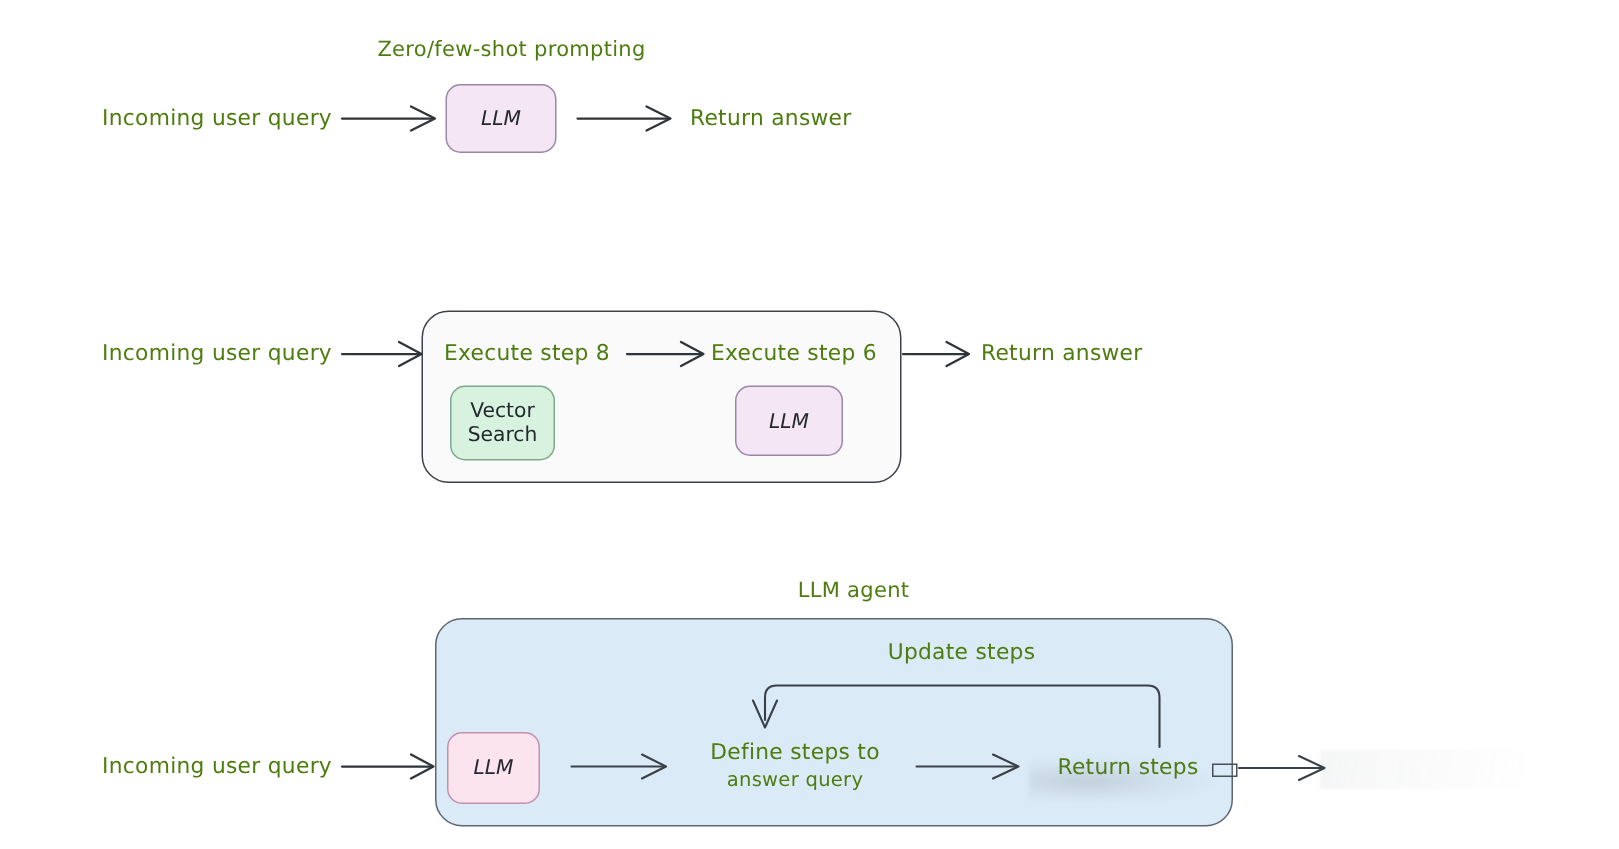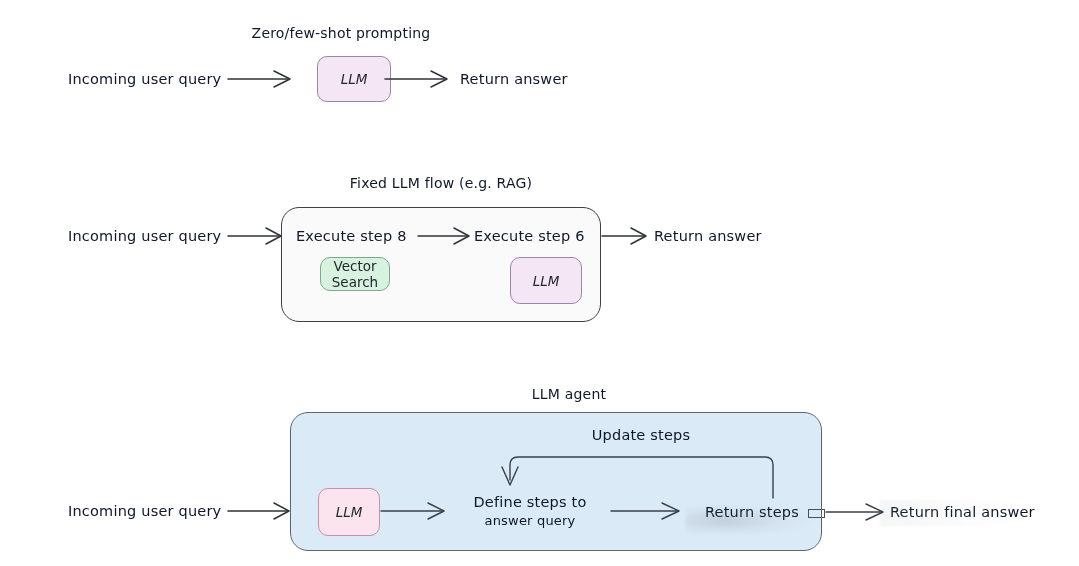--- a/index.html
+++ b/index.html
@@ -18,41 +18,40 @@
   .canvas {
     position: absolute;
     left: 0; top: 0;
     width: 1079px;
     height: 566px;
   }
   .lbl {
     position: absolute;
     white-space: nowrap;
     font-family: "DejaVu Sans", sans-serif;
-    color: #0f172a;
+    color: #4d7c0f;
     letter-spacing: 0.2px;
     line-height: 1.22;
   }
   .lbl-plain   { font-size: 14.5px; }
   .lbl-title   { font-size: 14px; }
   .lbl-step    { font-size: 14.5px; }
   .lbl-inner   { font-size: 13.5px; text-align: center; }
   .lbl-llm     { font-size: 13.5px; font-style: italic; }
   .ctr { transform: translateX(-50%); text-align: center; }
 
   
   .box {
     position: absolute;
     box-sizing: border-box;
     display: flex;
     align-items: center;
     justify-content: center;
     border-radius: 10px;
     border: 1.3px solid #8c7f96;
-    margin-left: 20px;
   }
   .box-llm {
     background: #f4e6f4;
     border-color: #9b86a8;
   }
   .box-llm-pink {
     background: #fbe4ee;
     border-color: #c490ab;
   }
   .box-vector {
@@ -127,29 +126,28 @@
   <div class="lbl lbl-title ctr" style="left:341px; top:25px;">Zero/few-shot prompting</div>
 
   <div class="lbl lbl-plain" style="left:68px; top:71px;">Incoming user query</div>
 
   <div class="box box-llm" style="left:297px; top:56px; width:74px; height:46px;">
     <span class="lbl-llm" style="position:static;">LLM</span>
   </div>
 
   <div class="lbl lbl-plain" style="left:460px; top:71px;">Return answer</div>
 
-  <div class="lbl lbl-title ctr" style="left:441px; top:175px;">Fixed LLM flow (e.g. RAG)</div>
 
   <div class="lbl lbl-plain" style="left:68px; top:228px;">Incoming user query</div>
 
   <div class="frame frame-flow" style="left:281px; top:207px; width:320px; height:115px;"></div>
 
   <div class="lbl lbl-step" style="left:296px; top:228px;">Execute step 8</div>
 
-  <div class="box box-vector" style="left:300px; top:257px; width:70px; height:34px; flex-direction:column;">
+  <div class="box box-vector" style="left:300px; top:257px; width:70px; height:50px; flex-direction:column;">
     <span class="lbl-inner" style="position:static;">Vector</span>
     <span class="lbl-inner" style="position:static;">Search</span>
   </div>
 
   <div class="lbl lbl-step" style="left:474px; top:228px;">Execute step 6</div>
 
   <div class="box box-llm" style="left:490px; top:257px; width:72px; height:47px;">
     <span class="lbl-llm" style="position:static;">LLM</span>
   </div>
 
@@ -165,21 +163,20 @@
 
   <div class="box box-llm-pink" style="left:298px; top:488px; width:62px; height:48px;">
     <span class="lbl-llm" style="position:static;">LLM</span>
   </div>
 
   <div class="lbl lbl-inner" style="left:530px; top:494px; transform:translateX(-50%); font-size:14.5px;">Define steps to</div>
   <div class="lbl lbl-inner" style="left:530px; top:513px; transform:translateX(-50%); font-size:13px;">answer query</div>
 
   <div class="lbl lbl-inner" style="left:752px; top:504px; transform:translateX(-50%); font-size:14.5px;">Return steps</div>
 
-  <div class="lbl lbl-plain" style="left:890px; top:504px;">Return final answer</div>
 
   <div class="tick-box" style="left:808px; top:509px; width:17px; height:9px;"></div>
 
   <div class="smudge smudge-a" style="left:686px; top:504px; width:128px; height:30px;"></div>
   <div class="smudge smudge-b" style="left:880px; top:500px; width:180px; height:26px;"></div>
 
   <svg class="arrows" viewBox="0 0 1079 566">
 
     <g>
       <path class="stroke" d="M228,79 L288,79"></path>

